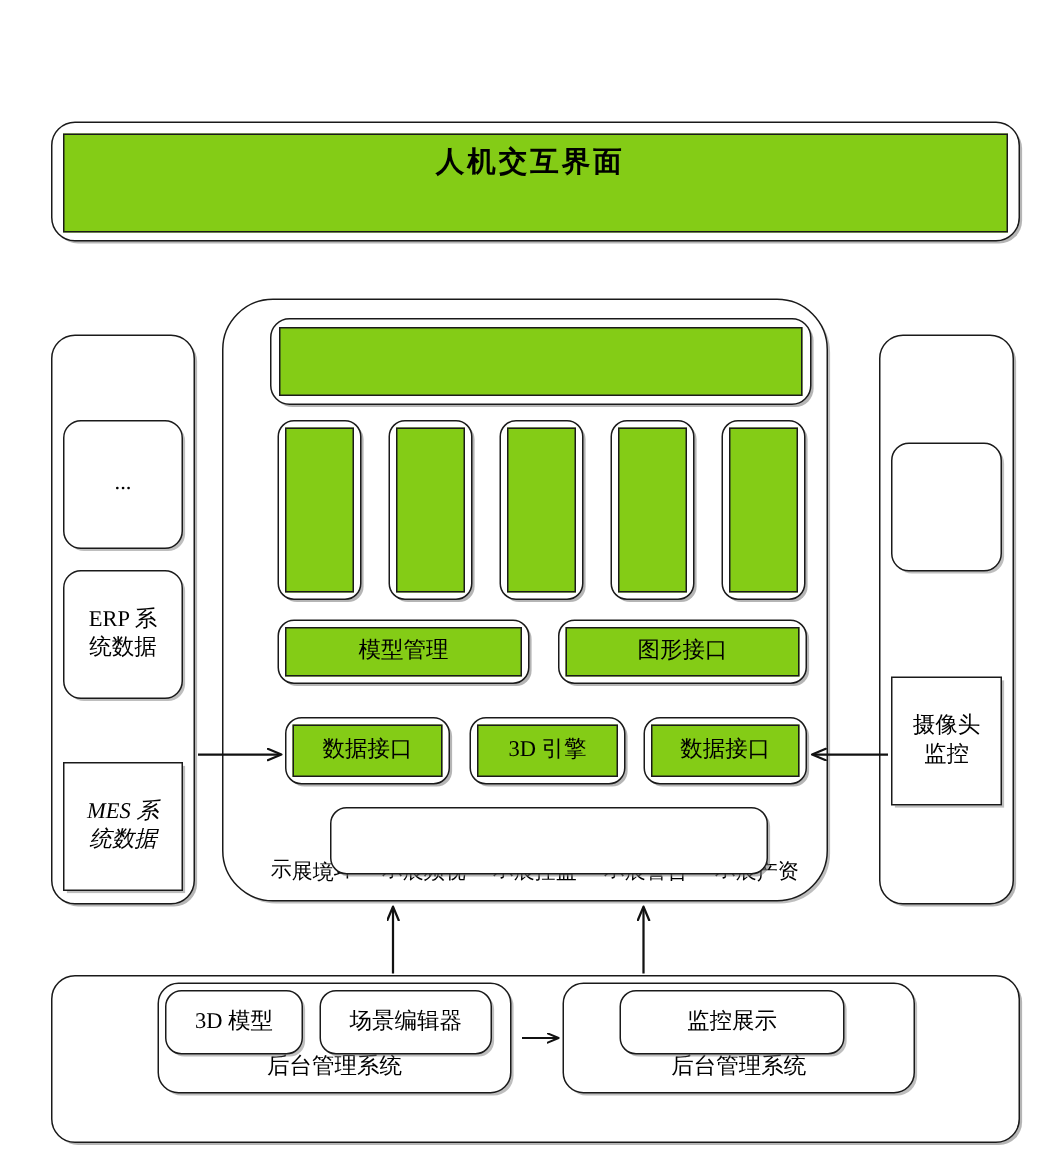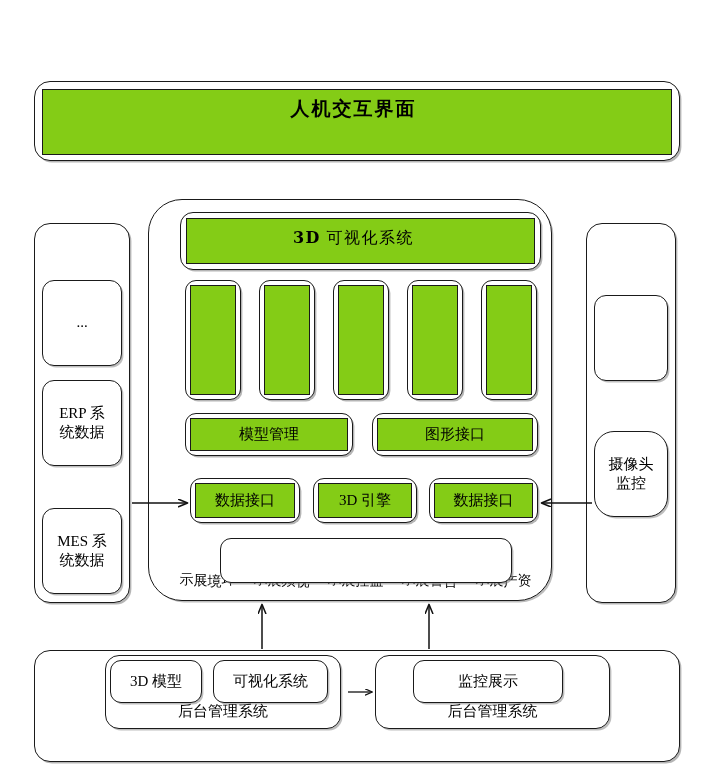--- a/index.html
+++ b/index.html
@@ -57,26 +57,26 @@
 
   
   #top-shell{left:34px;top:66px;width:646px;height:80px;border-radius:16px;}
   #top-inner{left:42px;top:74px;width:630px;height:66px;}
   #top-title{top:82px;font-size:19px;font-weight:bold;letter-spacing:2px;}
 
   
   #left-col{left:34px;top:208px;width:96px;height:380px;border-radius:16px;}
   #left-dots{left:42px;top:265px;width:80px;height:86px;border-radius:12px;}
   #left-erp{left:42px;top:365px;width:80px;height:86px;border-radius:12px;}
-  #left-mes{left:42px;top:493px;width:80px;height:86px;border-radius:12px;}
+  #left-mes{left:42px;top:493px;width:80px;height:86px;border-radius:0;font-style:italic;}
 
   
   #right-col{left:586px;top:208px;width:90px;height:380px;border-radius:16px;}
   #right-empty{left:594px;top:280px;width:74px;height:86px;border-radius:12px;}
-  #right-cam{left:594px;top:416px;width:74px;height:86px;border-radius:20px;}
+  #right-cam{left:594px;top:436px;width:74px;height:86px;border-radius:0;}
 
   
   #main-panel{
     left:148px;top:184px;width:404px;height:402px;
     border:1.4px solid #1a1a1a;border-radius:34px;background:#fff;
     position:absolute;box-sizing:border-box;
     box-shadow:2px 2px 0 -0.6px rgba(125,125,125,.5);
   }
   #viz-shell{left:180px;top:197px;width:361px;height:58px;border-radius:13px;}
   #viz-inner{left:186px;top:203px;width:349px;height:46px;}
@@ -149,21 +149,20 @@
 
   <div class="plain" id="right-cam">
     <div class="center-lbl" style="font-size:15px;">摄像头
 监控</div>
   </div>
 
   <div id="main-panel"></div>
 
   <div class="obox" id="viz-shell"></div>
   <div class="ibox" id="viz-inner"></div>
-  <div class="lbl" id="viz-title"><b>3D</b><span> 可视化系统</span></div>
 
   <div class="obox vcard-shell" style="left:185px;"></div>
   <div class="ibox vcard-inner" style="left:190px;">
     <div class="vert-lbl vcard-text">环境展示</div>
   </div>
 
   <div class="obox vcard-shell" style="left:259px;"></div>
   <div class="ibox vcard-inner" style="left:264px;">
     <div class="vert-lbl vcard-text">视频展示</div>
   </div>
@@ -212,21 +211,21 @@
 
   <div class="obox" id="bottom-outer"></div>
 
   <div class="plain" id="bot-left">
     <div class="lbl sys-cap" style="top:46px;">后台管理系统</div>
   </div>
   <div class="plain" id="b-model">
     <div class="center-lbl row-text">3D 模型</div>
   </div>
   <div class="plain" id="b-proj">
-    <div class="center-lbl row-text">可视化系统</div>
+    <div class="center-lbl row-text">场景编辑器</div>
   </div>
 
   <div class="plain" id="bot-right">
     <div class="lbl sys-cap" style="top:46px;">后台管理系统</div>
   </div>
   <div class="plain" id="b-scene">
     <div class="center-lbl row-text">监控展示</div>
   </div>
 
   <svg id="arrow-layer" viewBox="0 0 707 769" xmlns="http://www.w3.org/2000/svg">

